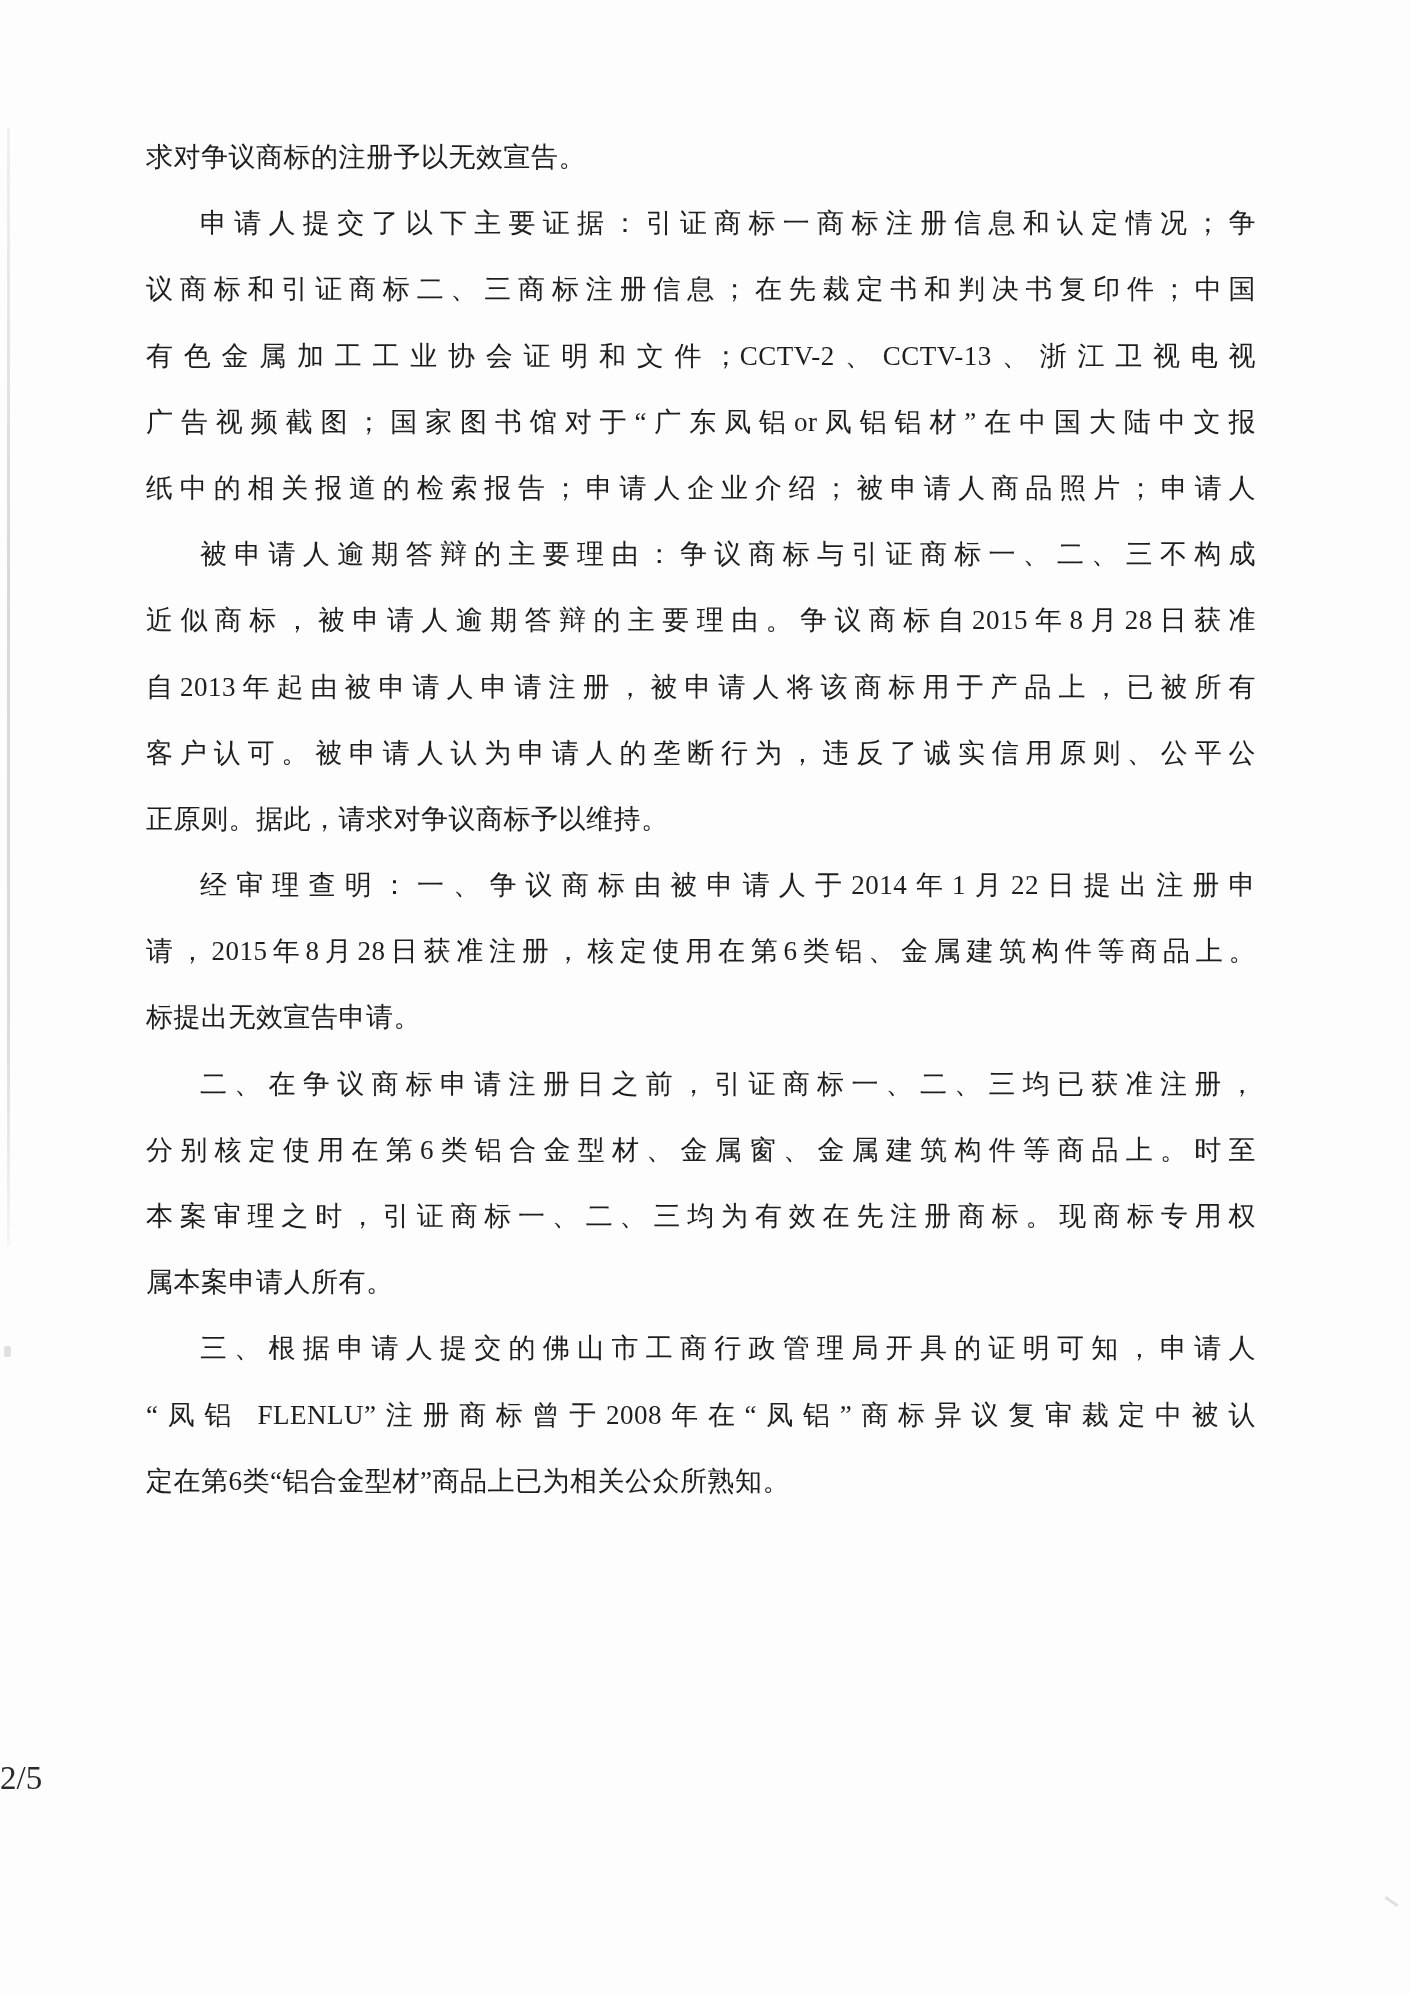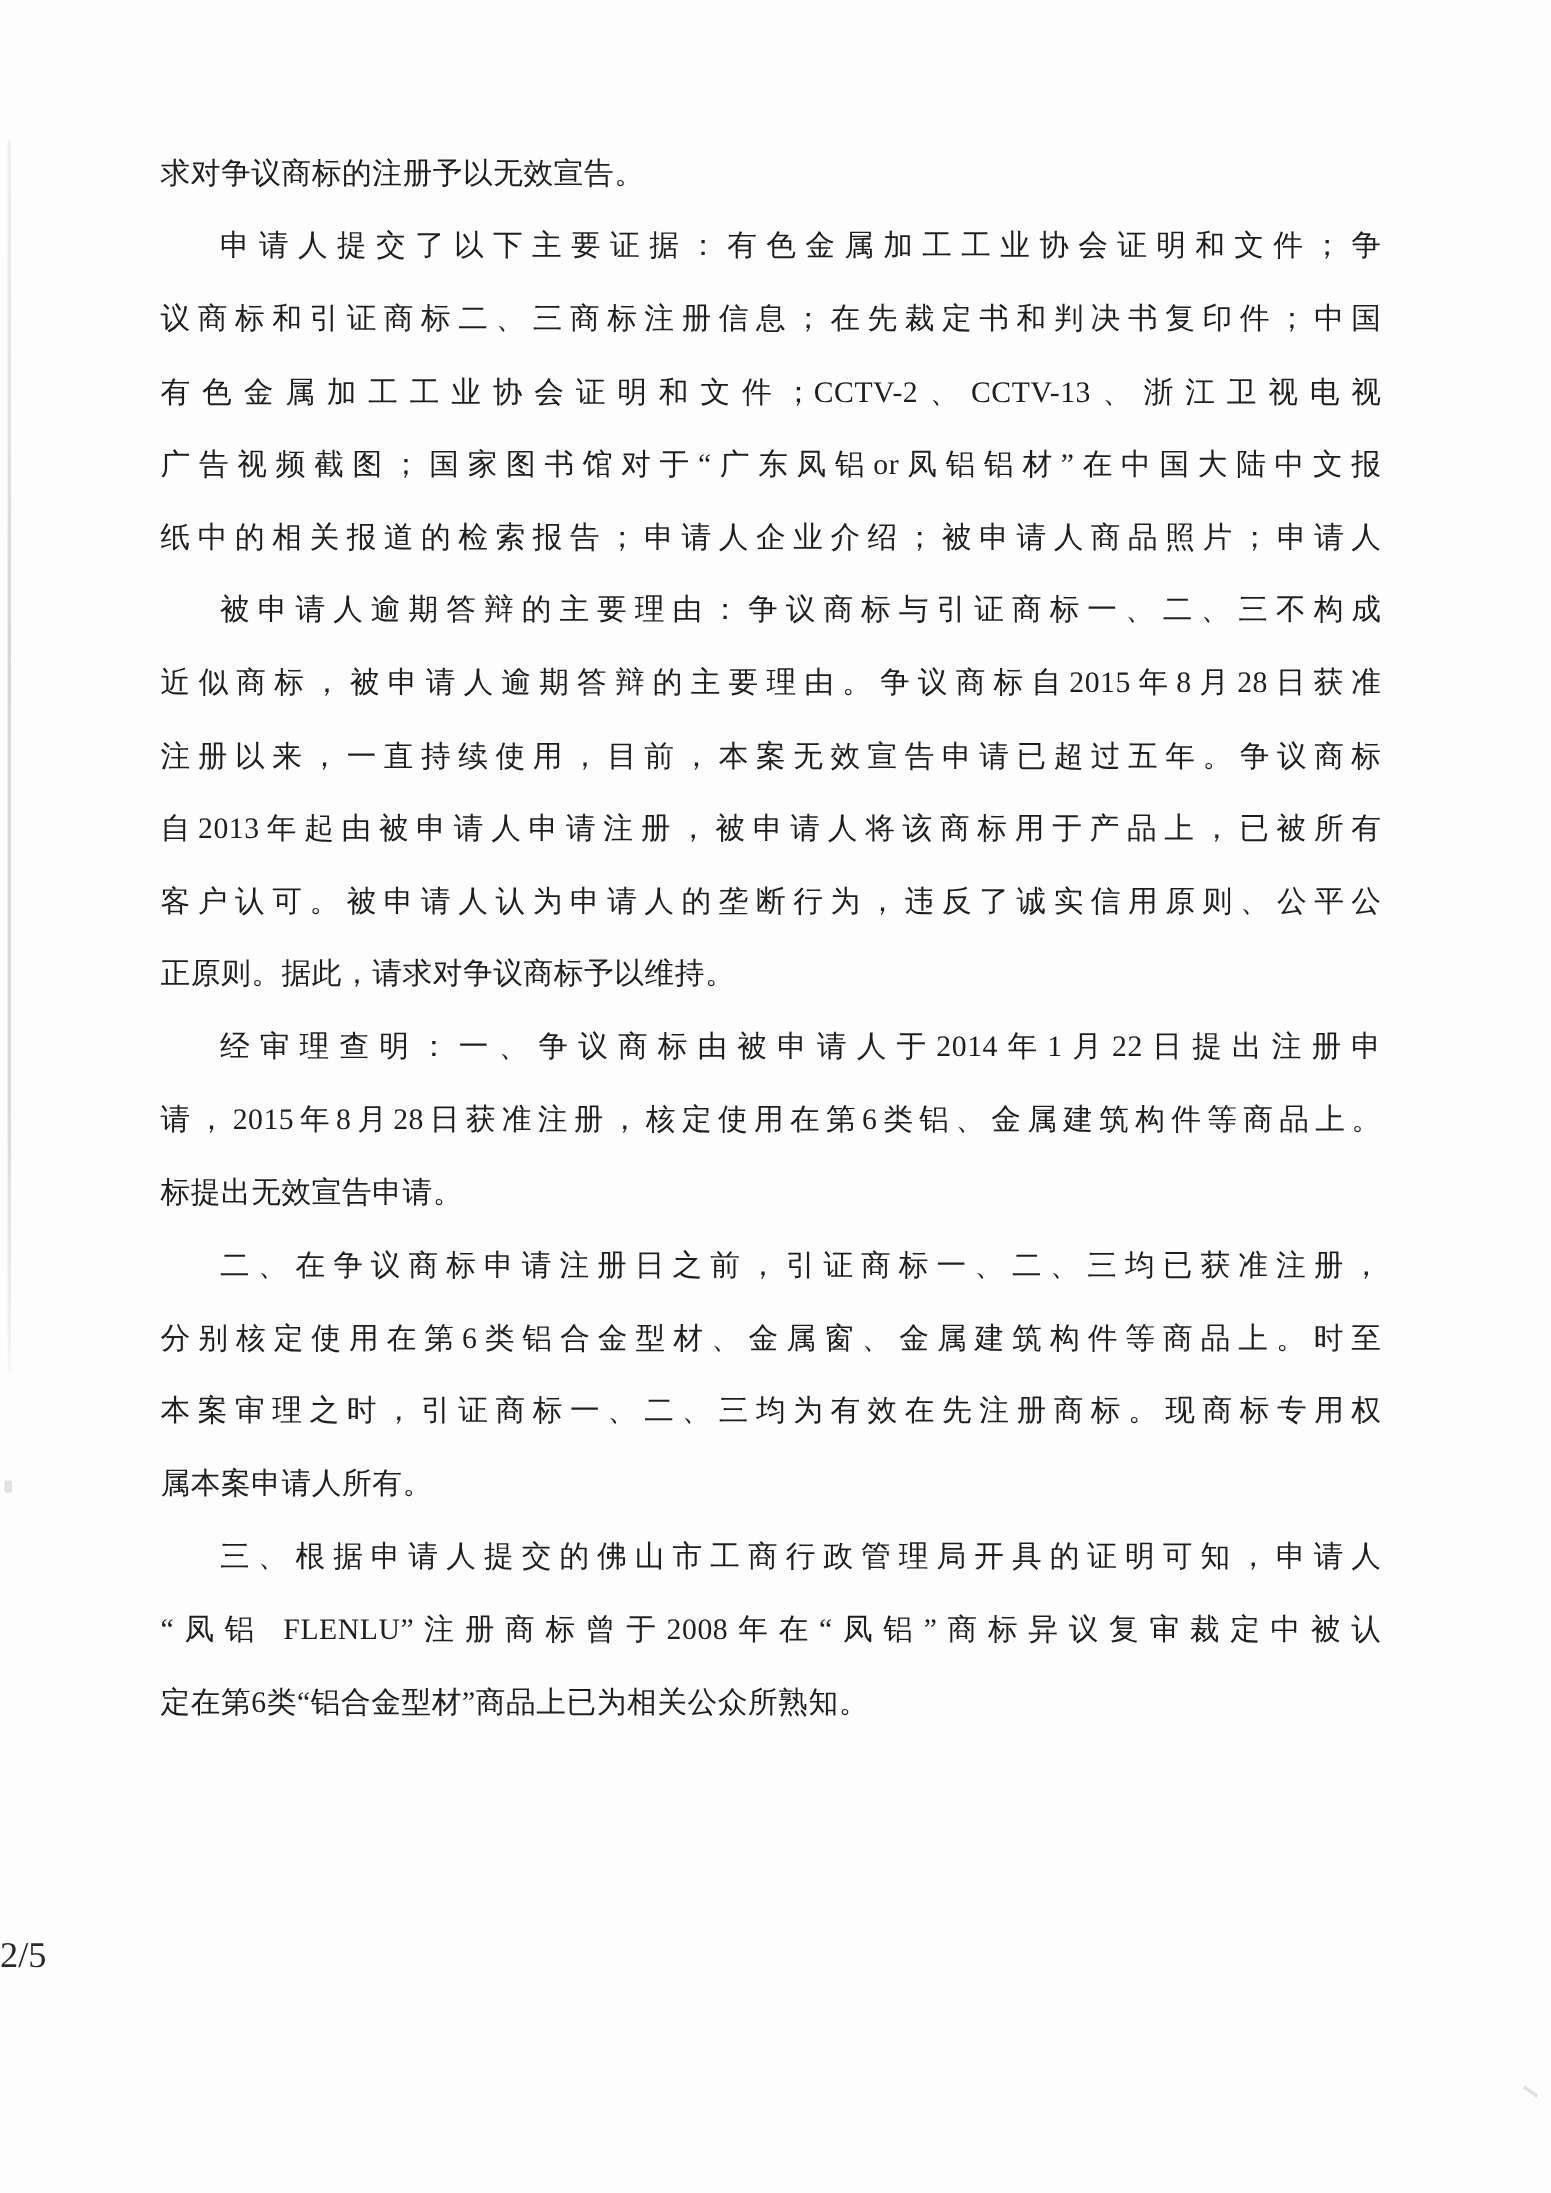--- a/index.html
+++ b/index.html
@@ -93,30 +93,29 @@
 
   <div class="scan-edge"></div>
   <div class="scan-speck-left"></div>
   <div class="scan-speck-br"></div>
 
   <div class="doc-body">
       <div class="paragraph">
         <div class="line last">求对争议商标的注册予以无效宣告。</div>
       </div>
       <div class="paragraph">
-        <div class="line indent">申请人提交了以下主要证据：有色金属加工工业协会证明和文件；争</div>
+        <div class="line indent">申请人提交了以下主要证据：引证商标一商标注册信息和认定情况；争</div>
         <div class="line">议商标和引证商标二、三商标注册信息；在先裁定书和判决书复印件；中国</div>
         <div class="line">有色金属加工工业协会证明和文件；CCTV-2、CCTV-13、浙江卫视电视</div>
         <div class="line">广告视频截图；国家图书馆对于“广东凤铝or凤铝铝材”在中国大陆中文报</div>
         <div class="line">纸中的相关报道的检索报告；申请人企业介绍；被申请人商品照片；申请人</div>
       </div>
       <div class="paragraph">
         <div class="line indent">被申请人逾期答辩的主要理由：争议商标与引证商标一、二、三不构成</div>
         <div class="line">近似商标，被申请人逾期答辩的主要理由。争议商标自2015年8月28日获准</div>
-        <div class="line">注册以来，一直持续使用，目前，本案无效宣告申请已超过五年。争议商标</div>
         <div class="line">自2013年起由被申请人申请注册，被申请人将该商标用于产品上，已被所有</div>
         <div class="line">客户认可。被申请人认为申请人的垄断行为，违反了诚实信用原则、公平公</div>
         <div class="line last">正原则。据此，请求对争议商标予以维持。</div>
       </div>
       <div class="paragraph">
         <div class="line indent">经审理查明：一、争议商标由被申请人于2014年1月22日提出注册申</div>
         <div class="line">请，2015年8月28日获准注册，核定使用在第6类铝、金属建筑构件等商品上。</div>
         <div class="line last">标提出无效宣告申请。</div>
       </div>
       <div class="paragraph">

